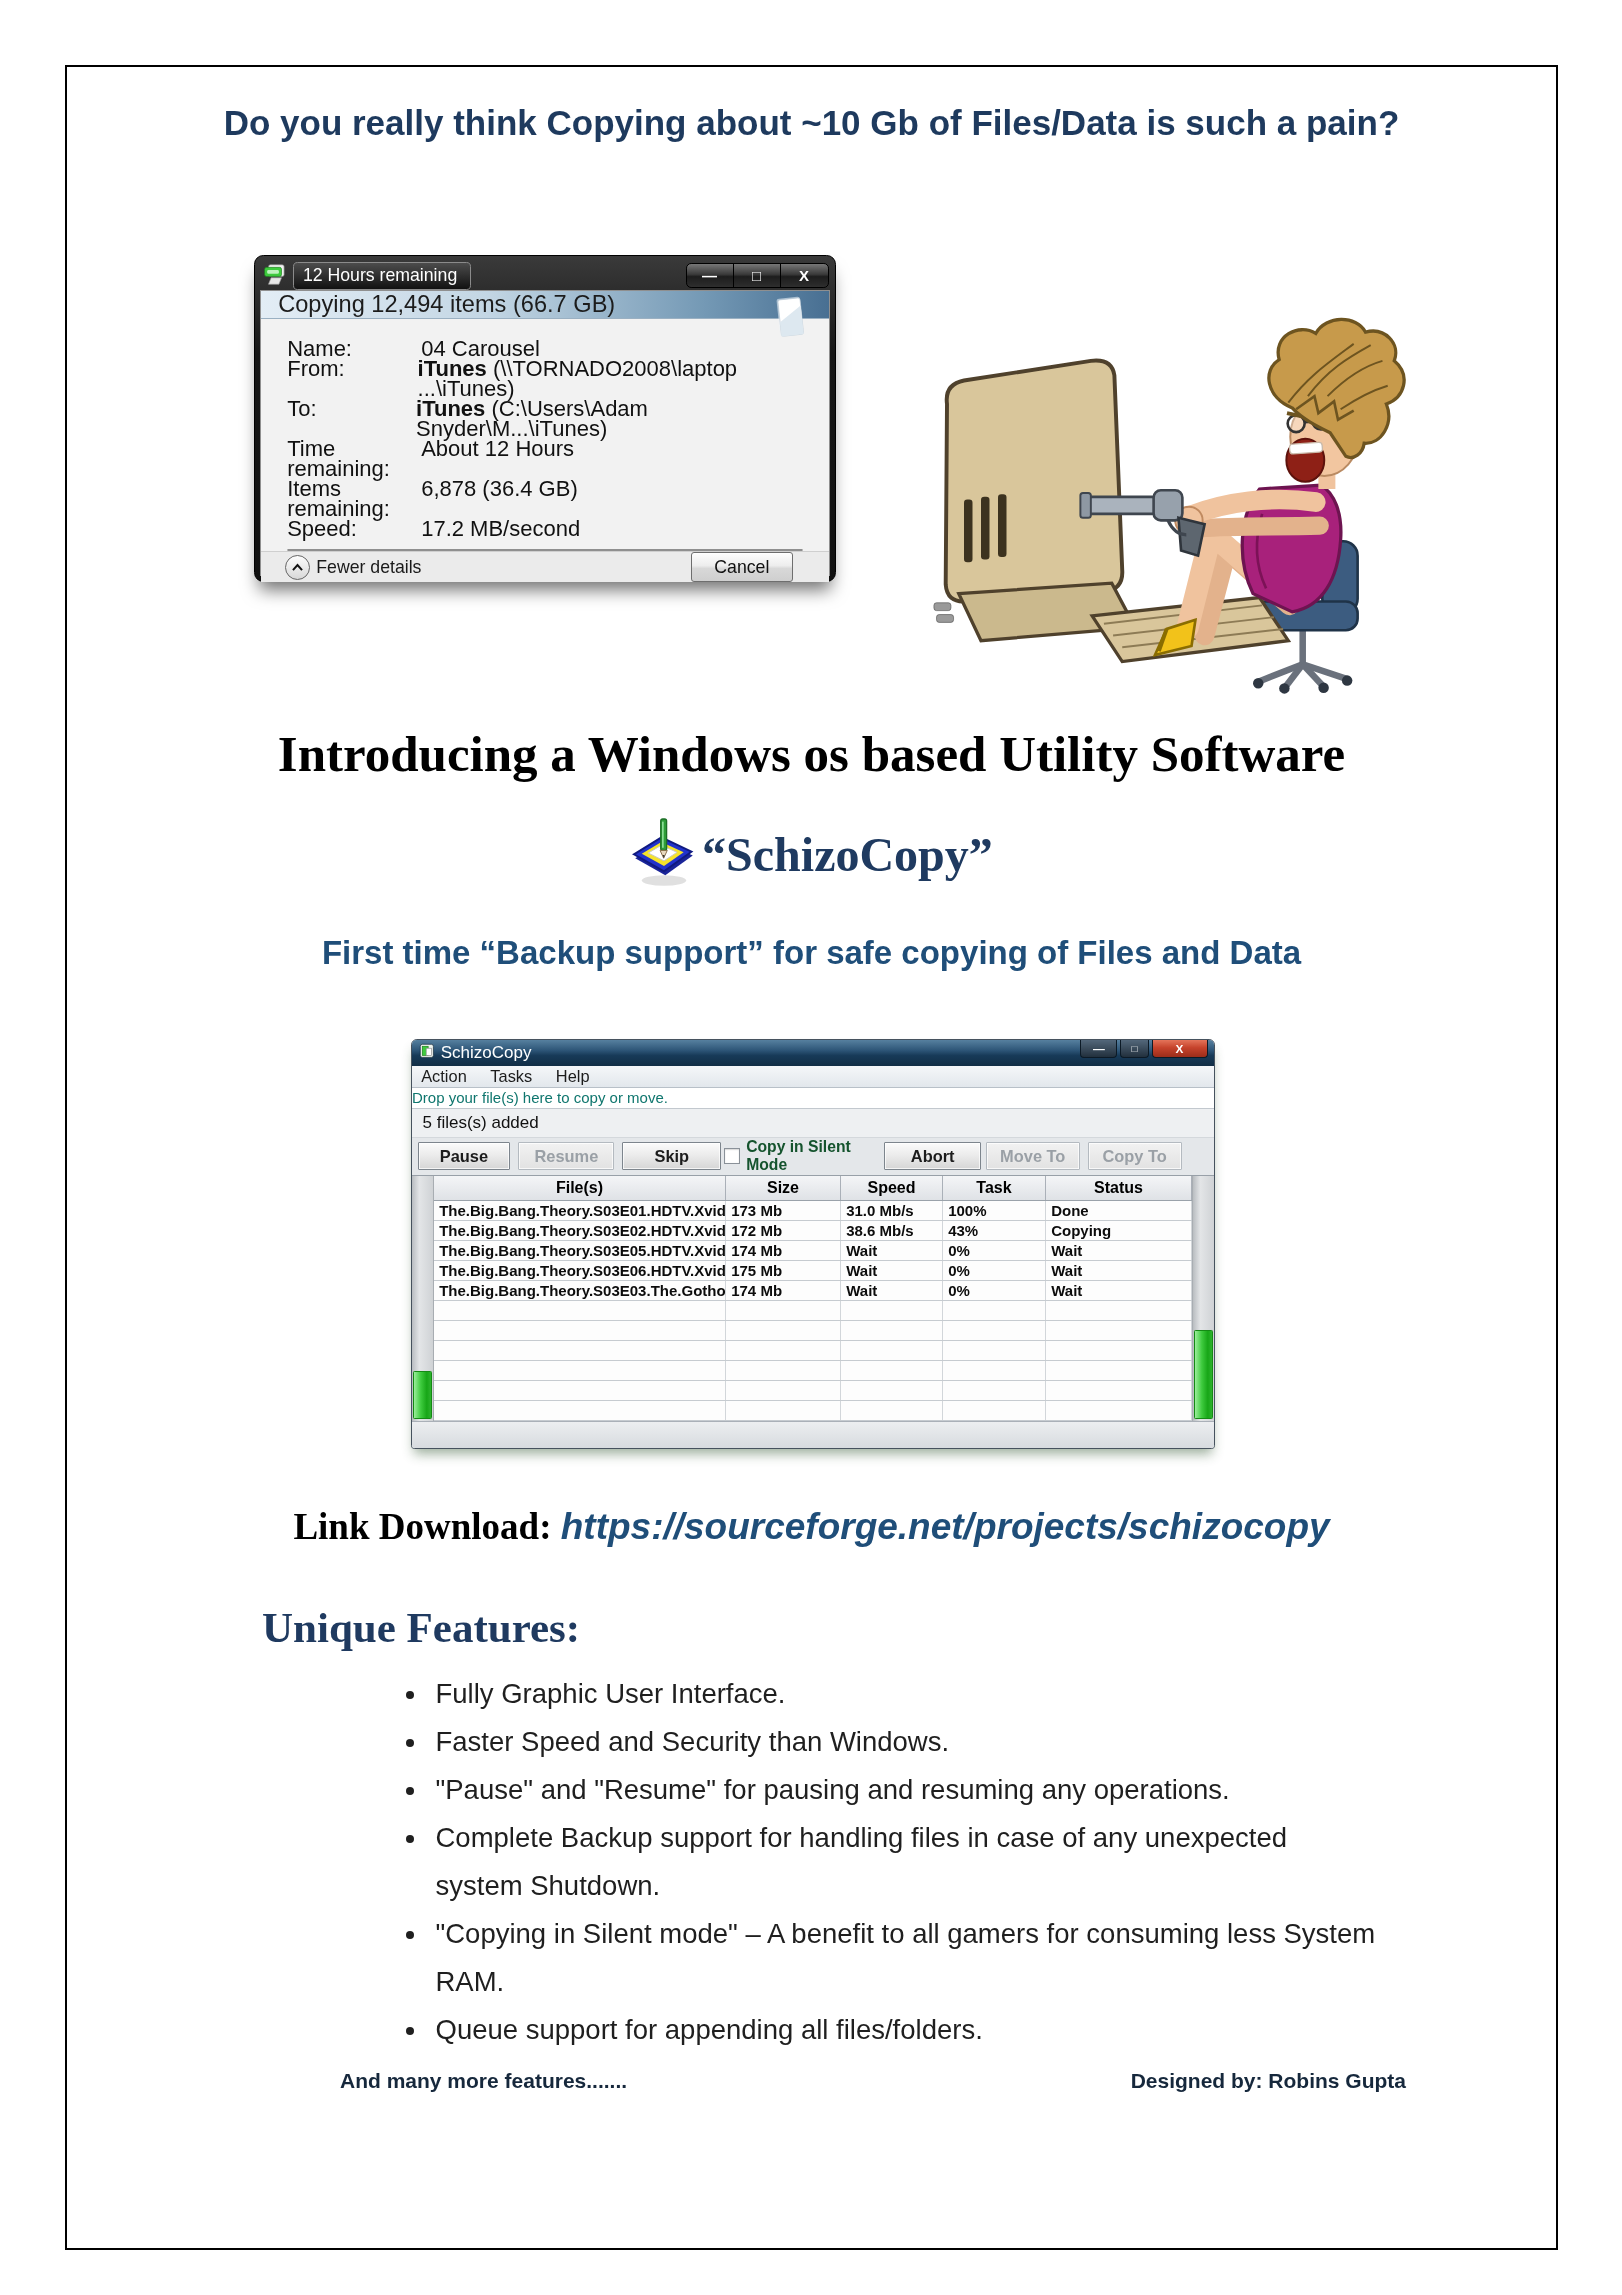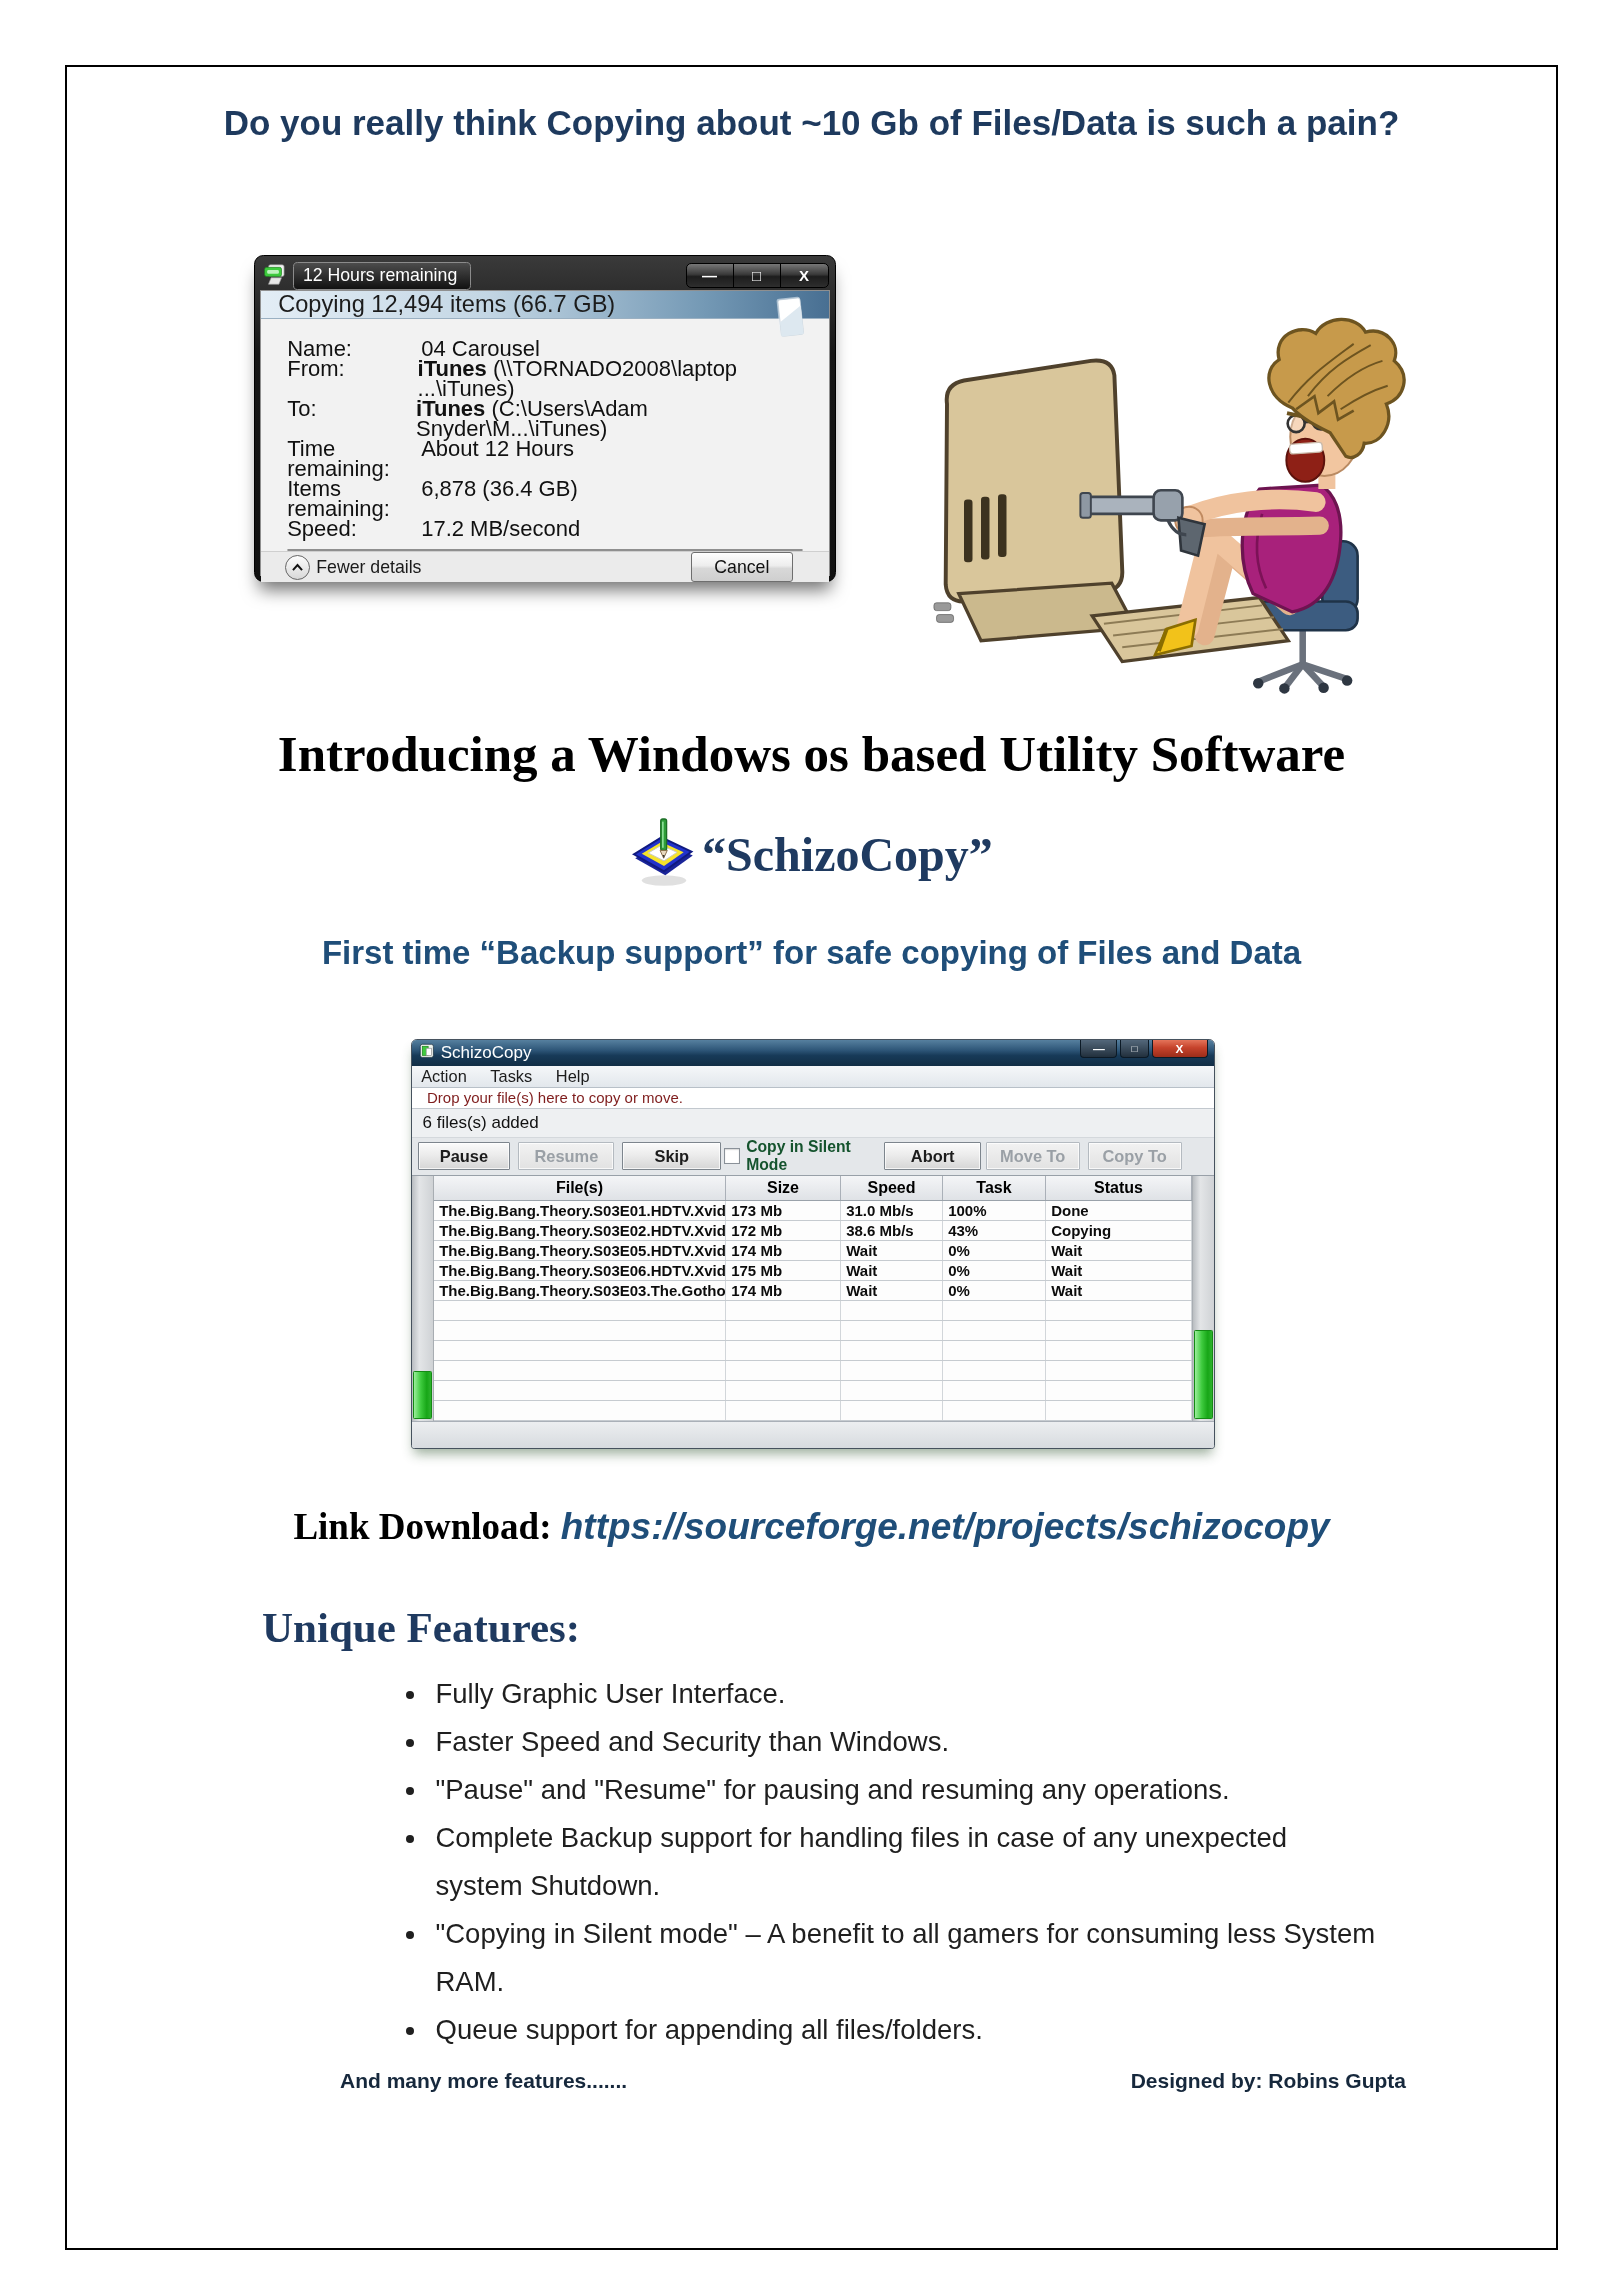--- a/index.html
+++ b/index.html
@@ -110,22 +110,22 @@
     background:linear-gradient(180deg,#53677a,#22303d);
   }
   .aw-caption .cap.min { width:37px; }
   .aw-caption .cap.max { width:29px; font-size:9.8px; }
   .aw-caption .cap.close { width:56px; background:linear-gradient(180deg,#e4745a 0%,#c6432c 45%,#9c2d1a 100%); }
   .aw-menubar {
     height:22px; background:linear-gradient(180deg,#f5f7f9,#e2e7ec); border-bottom:0.7px solid #b8c0c8;
     display:flex; align-items:center; padding-left:9.2px; font-size:16.4px; color:#1c1c1c;
   }
   .aw-menubar .mi { margin-right:23.6px; }
-  .aw-drop { height:21px; background:#fff; border-bottom:0.7px solid #c2c8ce; font-size:15px; color:#7f1d1d;
-    display:flex; align-items:center; padding-left:15px; }
+  .aw-drop { height:21px; background:#fff; border-bottom:0.7px solid #c2c8ce; font-size:15px; color:#0f766e;
+    display:flex; align-items:center; padding-left:0; }
   .aw-added { height:29px; background:#eef0f2; border-bottom:0.7px solid #d4d8dc; font-size:17px; color:#111;
     display:flex; align-items:center; padding-left:10.5px; }
   .aw-toolbar { height:37px; background:#e4e7ea; display:flex; align-items:center; padding:0 6.5px 0 5.9px; }
   .tbtn {
     height:27.5px; font-size:16.4px; font-weight:bold; color:#1c1c1c;
     background:linear-gradient(180deg,#fbfbfb 0%,#ececec 45%,#d6d6d6 100%);
     border:1.3px solid #7d858d; border-radius:1px; display:flex; align-items:center; justify-content:center;
     box-shadow:0 0 0 0.7px #fff inset;
   }
   .tbtn.disabled { color:#9aa0a6; border-color:#b4bac0; background:linear-gradient(180deg,#f2f2f2,#e2e2e2); }
@@ -347,21 +347,21 @@
         <span class="cap max">□</span>
         <span class="cap close">X</span>
       </span>
     </div>
     <div class="aw-menubar">
       <span class="mi">Action</span>
       <span class="mi">Tasks</span>
       <span class="mi">Help</span>
     </div>
     <div class="aw-drop">Drop your file(s) here to copy or move.</div>
-    <div class="aw-added">6 files(s) added</div>
+    <div class="aw-added">5 files(s) added</div>
     <div class="aw-toolbar">
       <span class="tbtn" style="width:92px">Pause</span>
       <span class="tbtn disabled" style="width:96px;margin-left:8.5px">Resume</span>
       <span class="tbtn" style="width:99px;margin-left:7.9px">Skip</span>
       <span class="checkbox"></span>
       <span class="silent-label">Copy in Silent Mode</span>
       <span class="tbtn" style="width:97px;margin-left:16px">Abort</span>
       <span class="tbtn disabled" style="width:94px;margin-left:4.6px">Move To</span>
       <span class="tbtn disabled" style="width:94px;margin-left:7.9px">Copy To</span>
     </div>

